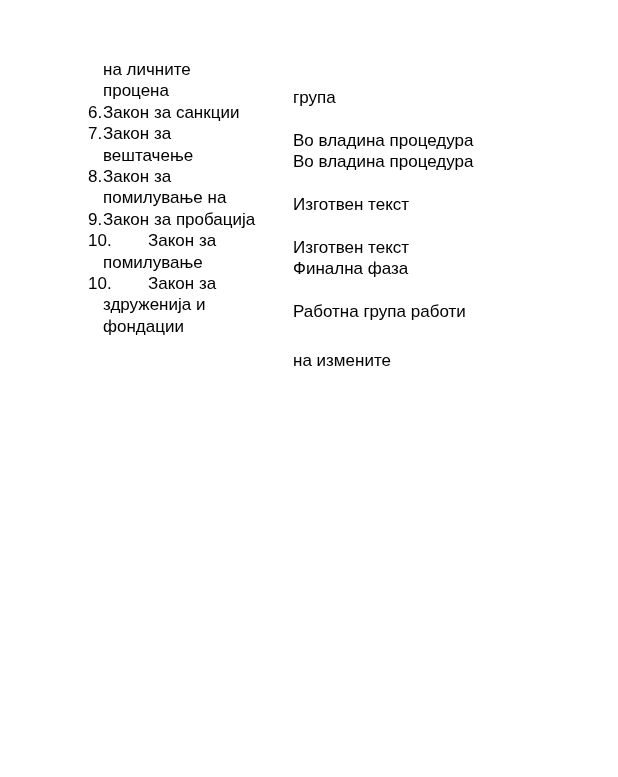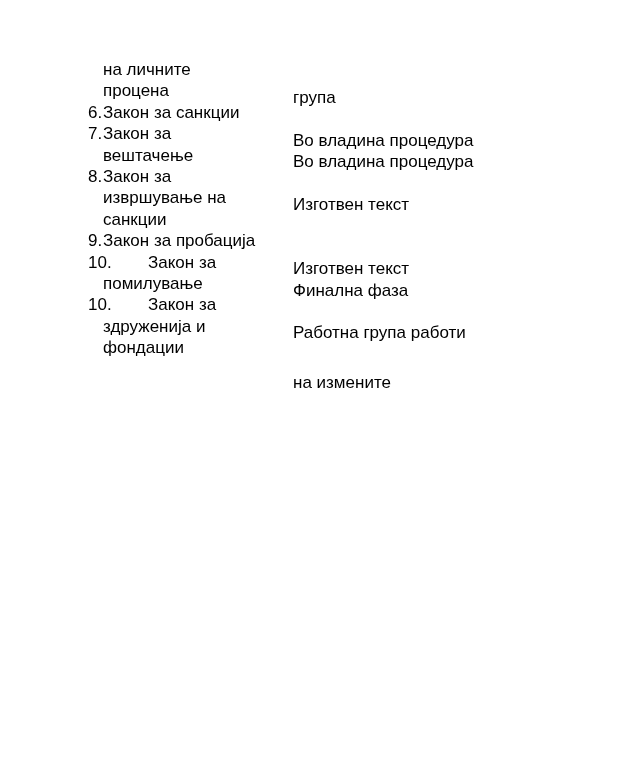--- a/index.html
+++ b/index.html
@@ -73,22 +73,21 @@
       </div>
       <div class="status">
         <div class="status-line">Во владина процедура</div>
       </div>
     </div>
 
     <div class="row">
       <span class="num">8.</span>
       <div class="law">
         <div class="law-line">Закон за</div>
-        <div class="law-line">извршување на</div>
-        <div class="law-line">санкции</div>
+        <div class="law-line">помилување на</div>
       </div>
       <div class="status">
         <div class="status-line">Изготвен текст</div>
       </div>
     </div>
 
     <div class="row">
       <span class="num">9.</span>
       <div class="law">
         <div class="law-line">Закон за пробација</div>

